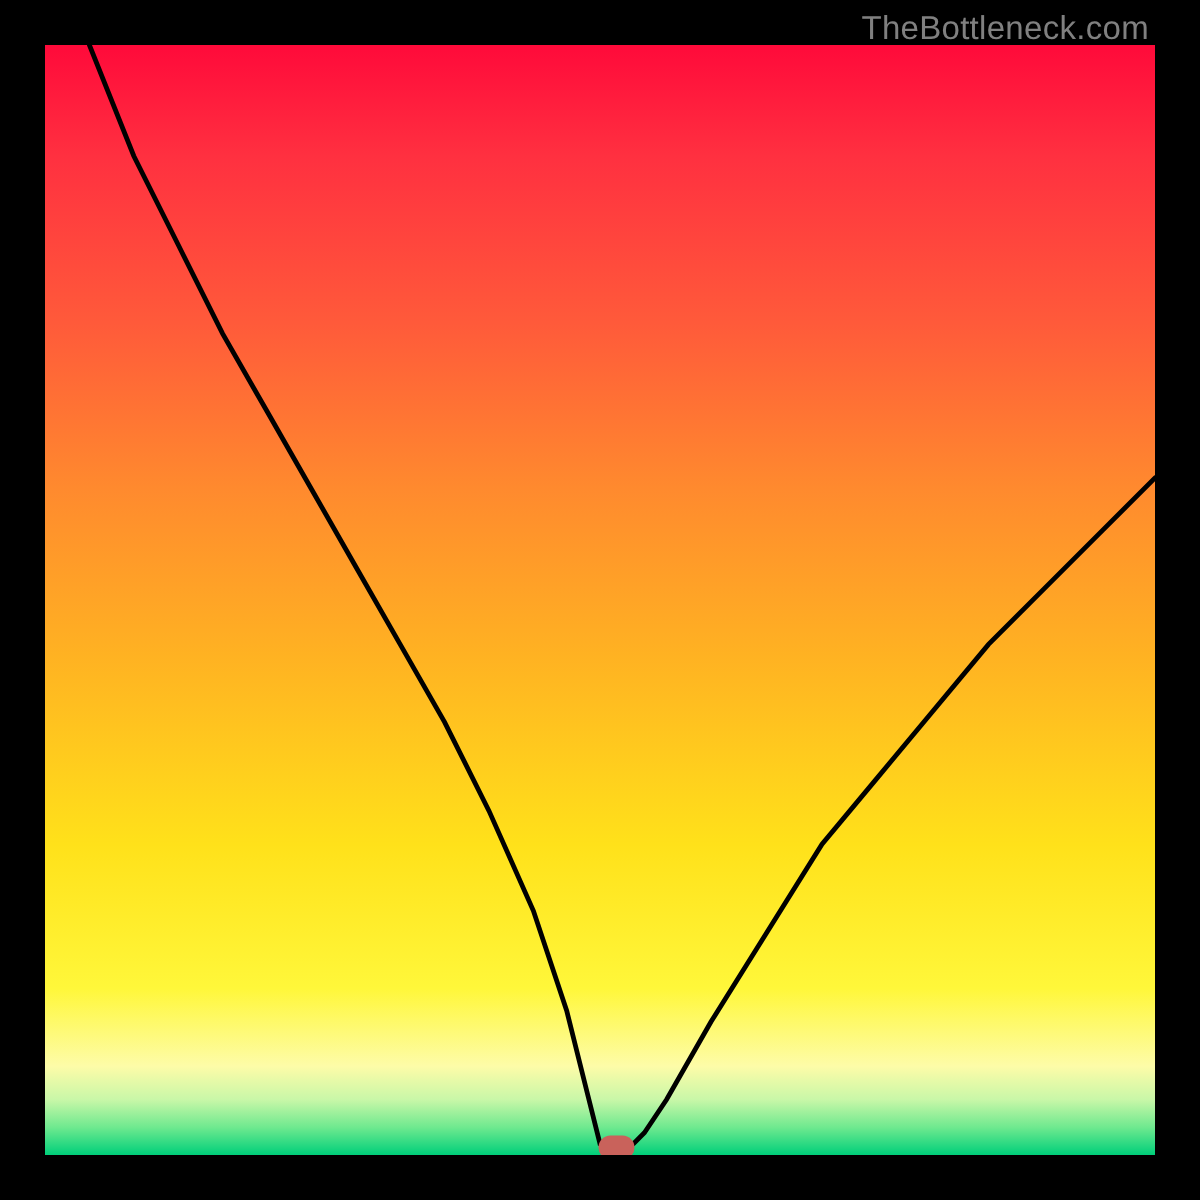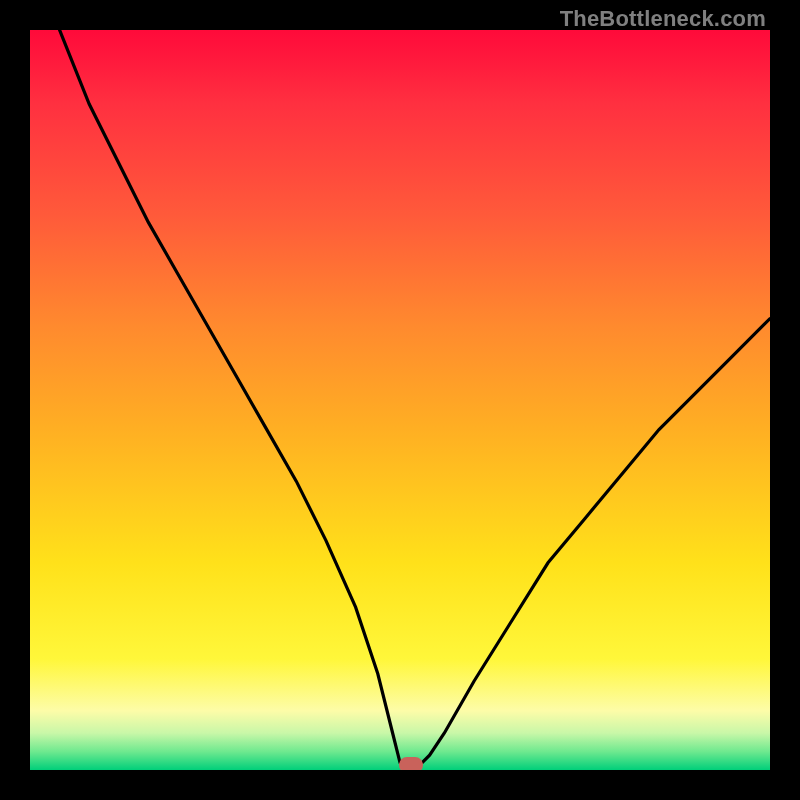--- a/index.html
+++ b/index.html
@@ -44,21 +44,21 @@
       #00cf7a 100%
     );
   }
   .watermark {
     position: absolute;
     top: 6px;
     right: 34px;
     color: #808080;
     font-size: 22px;
     letter-spacing: 0.2px;
-    font-weight: 700;
+    font-weight: 400;
   }
   svg.curve {
     position: absolute;
     inset: 0;
     overflow: visible;
   }
   .marker {
     position: absolute;
     width: 24px;
     height: 16px;

